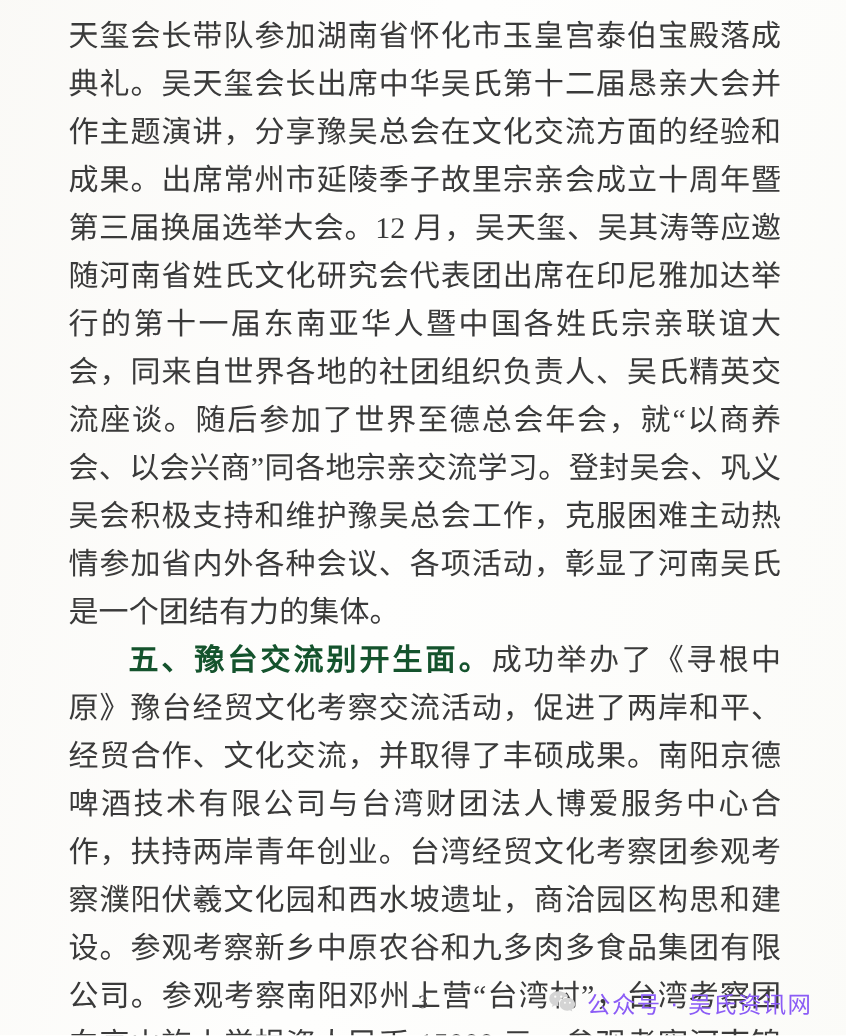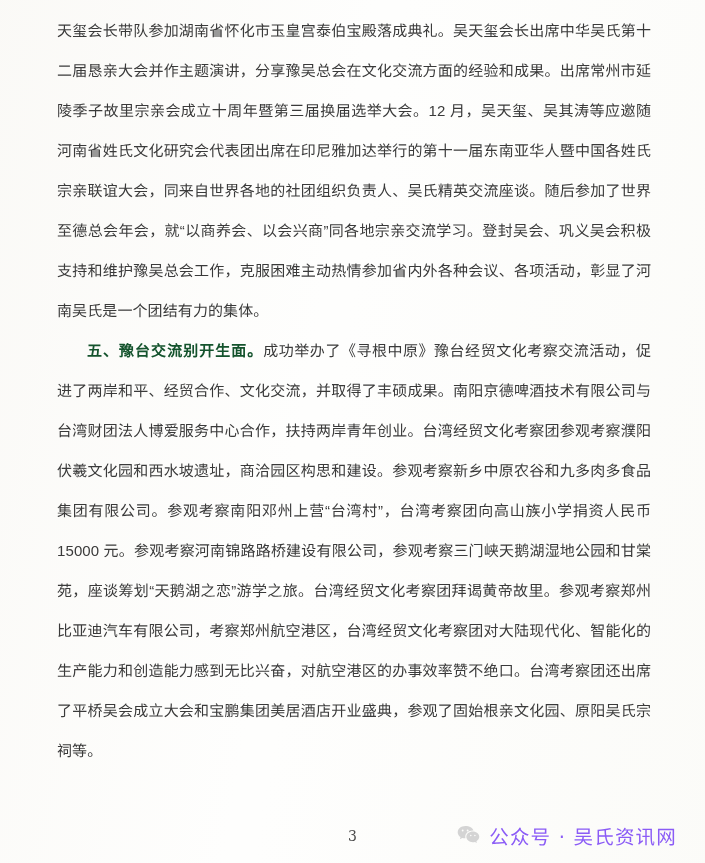--- a/index.html
+++ b/index.html
@@ -33,27 +33,27 @@
     position: absolute;
     left: 57px;
     top: 0;
     width: 594px;
     z-index: 1;
   }
   .para {
     margin: 0;
     padding: 0;
     color: #3a3a3a;
-    font-size: 15px;
+    font-size: 25px;
     line-height: 40px;
     text-align: justify;
     text-align-last: left;
     text-justify: inter-character;
     letter-spacing: 0.1px;
-    font-family: Liberation Sans, sans-serif;
+    font-family: Liberation Serif, serif;
     -webkit-font-smoothing: antialiased;
   }
   .para.first {
     padding-top: 11px;
   }
   .para.indent {
     text-indent: 2em;
     margin-top: 0;
   }
   .para b, .para .bold {

